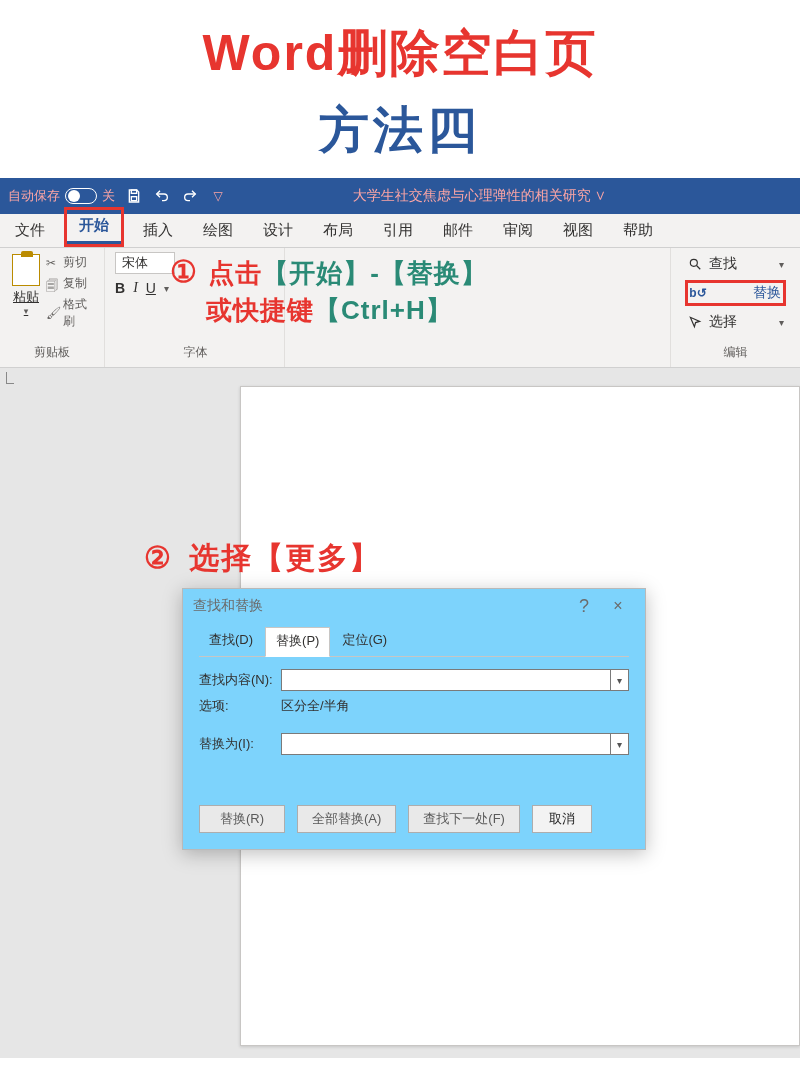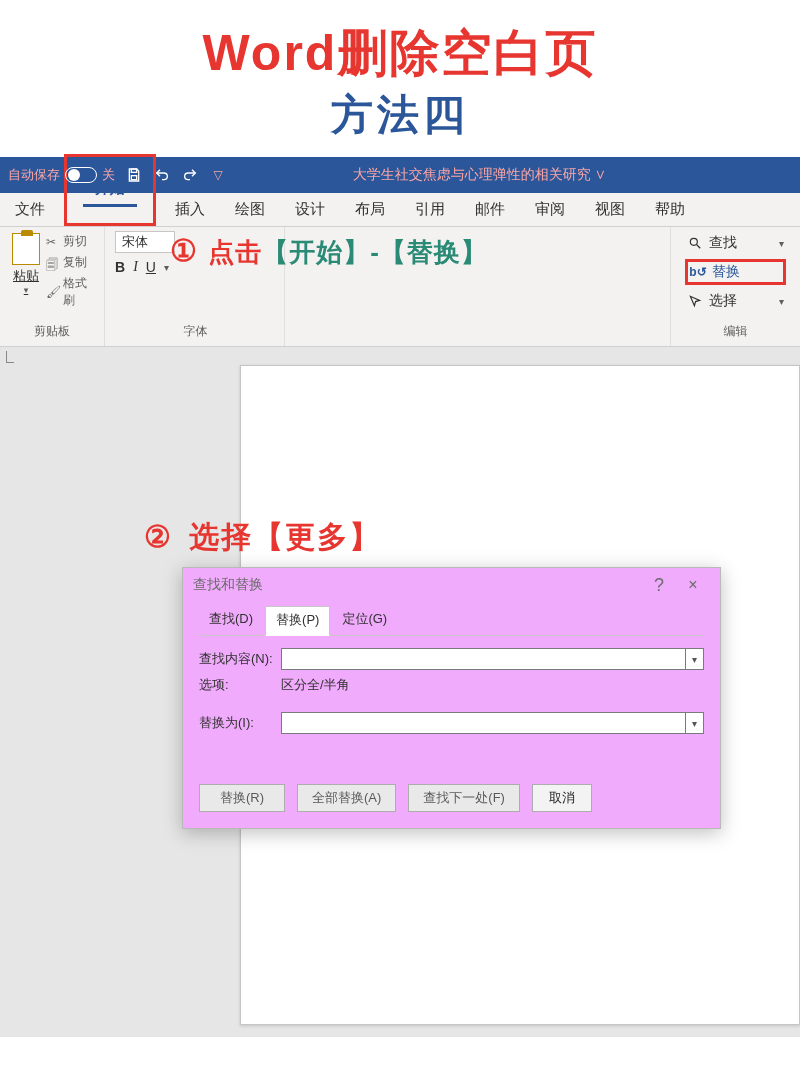--- a/index.html
+++ b/index.html
@@ -1,35 +1,35 @@
 <!DOCTYPE html>
 <html><head>
 <meta charset="utf-8">
 <style>
   * { box-sizing: border-box; margin: 0; padding: 0; font-family: "Microsoft YaHei", "SimSun", sans-serif; }
   body { width: 800px; height: 1067px; background: #fff; position: relative; overflow: hidden; }
 
   
   .main-title { text-align: center; font-size: 50px; font-weight: bold; color: #e7352f; margin-top: 20px; font-family: "SimHei", sans-serif; letter-spacing: 2px; }
-  .sub-title  { text-align: center; font-size: 42px; font-weight: bold; color: #2b579a; margin-bottom: 14px; font-family: "SimHei", sans-serif; letter-spacing: 4px; }
+  .sub-title  { text-align: center; font-size: 50px; font-weight: bold; color: #2b579a; margin-top: 10px; margin-bottom: 14px; font-family: "SimHei", sans-serif; letter-spacing: 4px; }
 
   
   .word-titlebar { display:flex; align-items:center; height:36px; background:#2b579a; color:#fca5a5; font-size:13px; padding:0 8px; }
   .word-titlebar .left-group { display:flex; align-items:center; gap:10px; }
   .autosave-toggle { display:flex; align-items:center; gap:5px; }
   .toggle-pill { width:32px; height:16px; border:1px solid #fff; border-radius:8px; position:relative; display:inline-block; }
   .toggle-pill::after{ content:""; position:absolute; left:2px; top:1px; width:12px; height:12px; border-radius:50%; background:#fff; }
   .qat-icon { display:inline-flex; width:18px; height:18px; align-items:center; justify-content:center; }
   .word-titlebar .doc-title { flex:1; text-align:center; font-size:14px; }
 
   
   .ribbon-tabs { display:flex; align-items:flex-end; height:34px; background:#f3f2f1; border-bottom:1px solid #d0d0d0; font-size:15px; color:#323130; }
   .ribbon-tab { padding:0 15px; height:34px; display:flex; align-items:center; cursor:pointer; }
   .ribbon-tab.active { color:#2b579a; font-weight:bold; border-bottom:3px solid #2b579a; }
-  .red-box-tab { border:3px solid #e7352f; padding:16px; margin:0 4px; }
+  .red-box-tab { border:3px solid #e7352f; padding:0; margin:0 4px; }
   .red-box-tab .ribbon-tab { padding:0 12px; }
 
   
   .ribbon-body { display:flex; align-items:stretch; height:120px; background:#f3f2f1; border-bottom:1px solid #d0d0d0; position:relative; }
   .ribbon-group { display:flex; flex-direction:column; align-items:center; justify-content:space-between; padding:4px 8px 2px 8px; border-right:1px solid #e1dfdd; }
   .group-label { font-size:12px; color:#605e5c; margin-top:auto; padding-bottom:4px; }
 
   
   .clipboard-group { width:105px; }
   .clipboard-inner { display:flex; align-items:flex-start; gap:2px; }
@@ -50,36 +50,36 @@
   .fu { text-decoration:underline; }
 
   
   .step1-overlay { position:absolute; left:170px; top:4px; font-size:26px; font-weight:bold; color:#e7352f; line-height:1.35; font-family:"KaiTi","SimHei",sans-serif; letter-spacing:1px; }
   .step1-overlay .num-circle { color:#e7352f; font-size:30px; margin-right:2px;}
   .teal { color:#2a8a76; }
 
   
   .editing-group { width:130px; margin-left:auto; border-left:1px solid #e1dfdd; border-right:none; }
   .editing-list { display:flex; flex-direction:column; gap:6px; font-size:14px; width:100%; padding:2px 6px 0 6px;}
-  .editing-item { display:flex; align-items:center; gap:6px; color:#323130; padding:1px 2px;}
+  .editing-item { display:flex; align-items:center; gap:6px; color:#323130; padding:1px 2px;justify-content:space-between;}
   .editing-item.replace { border:3px solid #e7352f; color:#2b579a; }
   .ed-ico { width:16px; height:16px; display:inline-flex; align-items:center; justify-content:center;}
   .chev { font-size:10px; color:#605e5c; margin-left:auto; }
 
   
   .doc-area { background:#e6e6e6; height:690px; position:relative; padding-top:18px;}
   .page { position:absolute; top:18px; right:0; width:560px; height:660px; background:#fff; border:1px solid #c8c6c4; box-shadow:0 1px 3px rgba(0,0,0,.15);}
   .ruler-mark{ position:absolute; top:4px; left:6px; width:8px; height:12px; border-left:1px solid #888; border-bottom:1px solid #888;}
 
   
   .step2-label { position:absolute; top:170px; left:144px; font-size:30px; font-weight:bold; color:#e7352f; font-family:"KaiTi","SimHei",sans-serif; letter-spacing:2px; }
   .step2-label .num-circle { font-size:30px; margin-right:6px;}
 
   
-  .dialog { position:absolute; top:220px; left:182px; width:539px; background:#f0abfc; border:1px solid #b9b9b9; box-shadow:0 4px 18px rgba(0,0,0,.25); }
+  .dialog { position:absolute; top:220px; left:182px; width:464px; background:#7dd3fc; border:1px solid #b9b9b9; box-shadow:0 4px 18px rgba(0,0,0,.25); }
   .dlg-titlebar { display:flex; align-items:center; height:34px; padding:0 10px; color:#6b6b6b; font-size:14px;}
   .dlg-title { flex:1; }
   .dlg-help, .dlg-close { width:34px; text-align:center; font-size:18px; color:#6b6b6b; cursor:pointer;}
   .dlg-close { font-size:16px; }
 
   .dlg-body { padding:4px 16px 16px 16px; }
   .dlg-tabs { display:flex; gap:2px; border-bottom:1px solid #c8c6c4; font-size:13px; margin-bottom:12px;}
   .dlg-tab { padding:4px 10px 6px 10px; color:#323130; cursor:pointer; }
   .dlg-tab.active { border:1px solid #c8c6c4; border-bottom:1px solid #fff; margin-bottom:-1px; background:#fff;}
 
@@ -190,20 +190,23 @@
       </div>
     </div>
     <div class="group-label" style="align-self:center;">字体</div>
   </div>
 
   <div class="step1-overlay">
     <div>
       <span class="num-circle">①</span>
       <span>点击</span><span class="teal">【开始】-【替换】</span>
     </div>
+    <div style="padding-left:36px;">
+      <span>或快捷键</span><span class="teal">【Ctrl+H】</span>
+    </div>
   </div>
 
   <div class="ribbon-group editing-group">
     <div class="editing-list">
       <div class="editing-item">
         <span class="ed-ico">
             <svg viewBox="0 0 24 24" width="14" height="14" fill="none" stroke="#323130" stroke-width="2">
               <circle cx="10" cy="10" r="6"></circle>
               <line x1="15" y1="15" x2="21" y2="21"></line>
             </svg>

